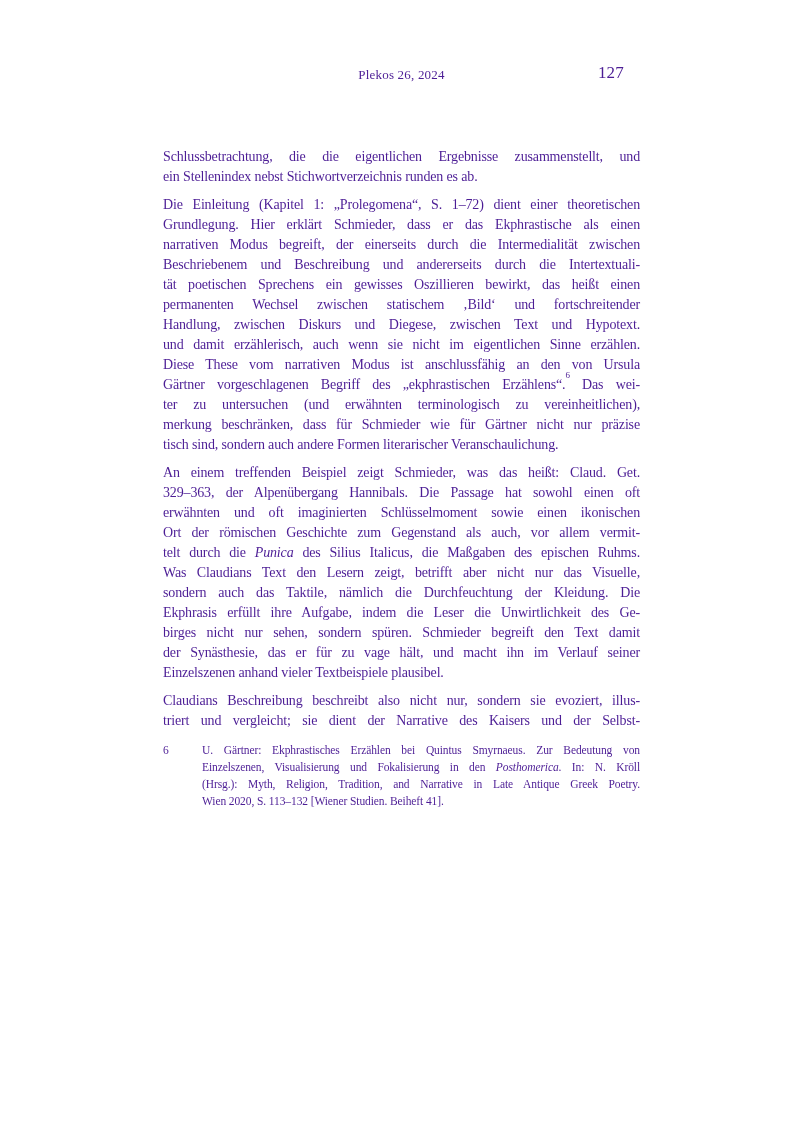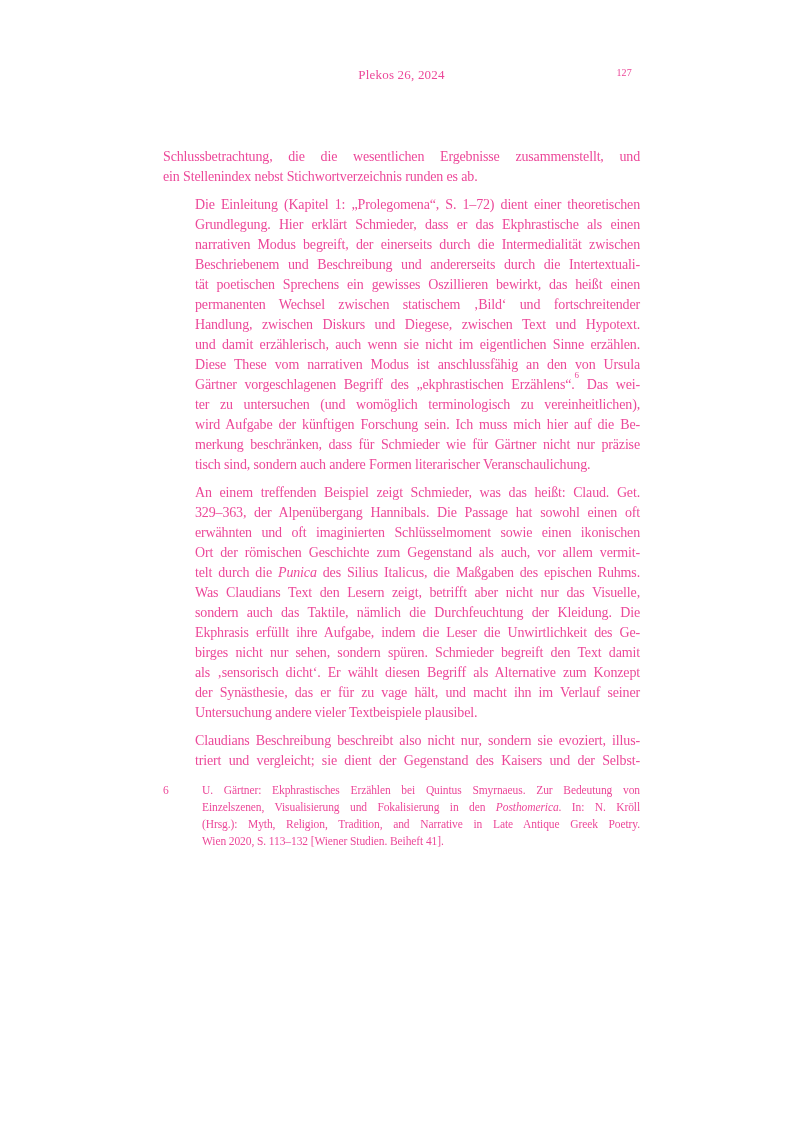--- a/index.html
+++ b/index.html
@@ -2,48 +2,48 @@
 <html lang="de"><head>
 <meta charset="utf-8">
 <style>
   html, body { margin: 0; padding: 0; background: #ffffff; }
   .page {
     width: 741px;
     height: 1131px;
     background: #ffffff;
     position: relative;
     overflow: hidden;
-    color: #ec4899;
+    color: #4c1d95;
     font-family: "Liberation Serif", "DejaVu Serif", serif;
   }
   .column {
     width: 477px;
     margin-left: 163px;
   }
   .page-header {
     padding-top: 66px;
     position: relative;
     font-size: 13px;
     line-height: 17px;
     text-align: center;
     letter-spacing: 0.2px;
   }
   .page-number {
     position: absolute;
-    right: 8px;
+    right: 16px;
     top: 64px;
-    font-size: 10px;
+    font-size: 17px;
   }
   .body-text {
     margin-top: 64px;
     font-size: 14px;
     line-height: 20px;
     letter-spacing: -0.15px;
   }
-  .paragraph + .paragraph { margin-top: 8px; margin-left: 32px; }
+  .paragraph + .paragraph { margin-top: 8px; }
   .line {
     text-align: justify;
     text-align-last: justify;
   }
   .line.last { text-align-last: left; }
   sup.fn-mark {
     font-size: 9px;
     line-height: 0;
     position: relative;
     top: -5px;
@@ -65,56 +65,54 @@
 <div class="page">
   <div class="column">
 
     <header class="page-header">
       <span>Plekos 26, 2024</span>
       <span class="page-number">127</span>
     </header>
 
     <main class="body-text">
         <div class="paragraph">
-          <div class="line"><span>Schlussbetrachtung, die die wesentlichen Ergebnisse zusammenstellt, und</span></div>
+          <div class="line"><span>Schlussbetrachtung, die die eigentlichen Ergebnisse zusammenstellt, und</span></div>
           <div class="line last"><span>ein Stellenindex nebst Stichwortverzeichnis runden es ab.</span></div>
         </div>
         <div class="paragraph">
           <div class="line"><span>Die Einleitung (Kapitel 1: „Prolegomena“, S. 1–72) dient einer theoretischen</span></div>
           <div class="line"><span>Grundlegung. Hier erklärt Schmieder, dass er das Ekphrastische als einen</span></div>
           <div class="line"><span>narrativen Modus begreift, der einerseits durch die Intermedialität zwischen</span></div>
           <div class="line"><span>Beschriebenem und Beschreibung und andererseits durch die Intertextuali-</span></div>
           <div class="line"><span>tät poetischen Sprechens ein gewisses Oszillieren bewirkt, das heißt einen</span></div>
           <div class="line"><span>permanenten Wechsel zwischen statischem ‚Bild‘ und fortschreitender</span></div>
           <div class="line"><span>Handlung, zwischen Diskurs und Diegese, zwischen Text und Hypotext.</span></div>
           <div class="line"><span>und damit erzählerisch, auch wenn sie nicht im eigentlichen Sinne erzählen.</span></div>
           <div class="line"><span>Diese These vom narrativen Modus ist anschlussfähig an den von Ursula</span></div>
           <div class="line"><span>Gärtner vorgeschlagenen Begriff des „ekphrastischen Erzählens“.</span><sup class="fn-mark">6</sup><span> Das wei-</span></div>
-          <div class="line"><span>ter zu untersuchen (und womöglich terminologisch zu vereinheitlichen),</span></div>
-          <div class="line"><span>wird Aufgabe der künftigen Forschung sein. Ich muss mich hier auf die Be-</span></div>
+          <div class="line"><span>ter zu untersuchen (und erwähnten terminologisch zu vereinheitlichen),</span></div>
           <div class="line"><span>merkung beschränken, dass für Schmieder wie für Gärtner nicht nur präzise</span></div>
           <div class="line last"><span>tisch sind, sondern auch andere Formen literarischer Veranschaulichung.</span></div>
         </div>
         <div class="paragraph">
           <div class="line"><span>An einem treffenden Beispiel zeigt Schmieder, was das heißt: Claud. Get.</span></div>
           <div class="line"><span>329–363, der Alpenübergang Hannibals. Die Passage hat sowohl einen oft</span></div>
           <div class="line"><span>erwähnten und oft imaginierten Schlüsselmoment sowie einen ikonischen</span></div>
           <div class="line"><span>Ort der römischen Geschichte zum Gegenstand als auch, vor allem vermit-</span></div>
           <div class="line"><span>telt durch die </span><i>Punica</i><span> des Silius Italicus, die Maßgaben des epischen Ruhms.</span></div>
           <div class="line"><span>Was Claudians Text den Lesern zeigt, betrifft aber nicht nur das Visuelle,</span></div>
           <div class="line"><span>sondern auch das Taktile, nämlich die Durchfeuchtung der Kleidung. Die</span></div>
           <div class="line"><span>Ekphrasis erfüllt ihre Aufgabe, indem die Leser die Unwirtlichkeit des Ge-</span></div>
           <div class="line"><span>birges nicht nur sehen, sondern spüren. Schmieder begreift den Text damit</span></div>
-          <div class="line"><span>als ‚sensorisch dicht‘. Er wählt diesen Begriff als Alternative zum Konzept</span></div>
           <div class="line"><span>der Synästhesie, das er für zu vage hält, und macht ihn im Verlauf seiner</span></div>
-          <div class="line last"><span>Untersuchung andere vieler Textbeispiele plausibel.</span></div>
+          <div class="line last"><span>Einzelszenen anhand vieler Textbeispiele plausibel.</span></div>
         </div>
         <div class="paragraph">
           <div class="line"><span>Claudians Beschreibung beschreibt also nicht nur, sondern sie evoziert, illus-</span></div>
-          <div class="line"><span>triert und vergleicht; sie dient der Gegenstand des Kaisers und der Selbst-</span></div>
+          <div class="line"><span>triert und vergleicht; sie dient der Narrative des Kaisers und der Selbst-</span></div>
         </div>
       </main>
 
     <footer class="footnotes">
         <div class="footnote">
           <div class="fn-num">6</div>
           <div class="fn-text">
             <div class="line"><span>U. Gärtner: Ekphrastisches Erzählen bei Quintus Smyrnaeus. Zur Bedeutung von</span></div>
             <div class="line"><span>Einzelszenen, Visualisierung und Fokalisierung in den </span><i>Posthomerica</i><span>. In: N. Kröll</span></div>
             <div class="line"><span>(Hrsg.): Myth, Religion, Tradition, and Narrative in Late Antique Greek Poetry.</span></div>

